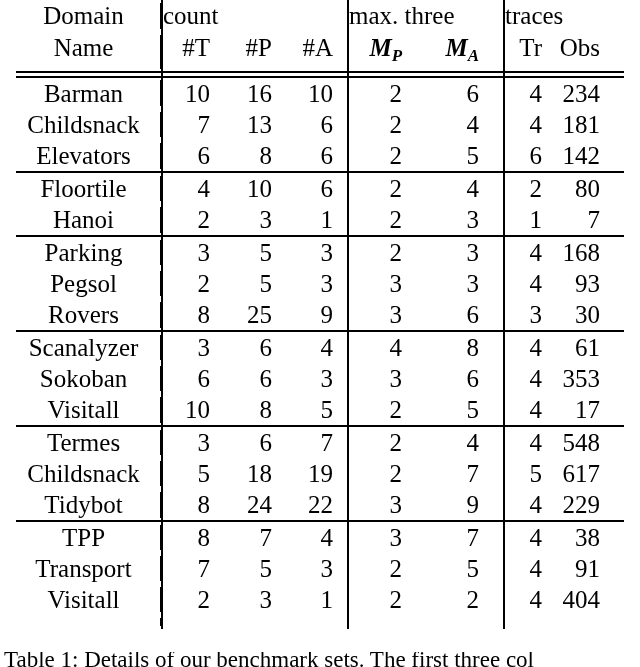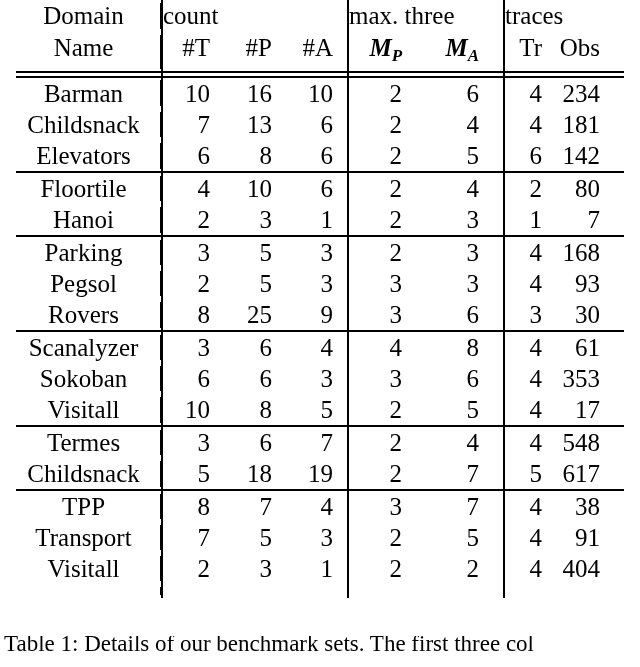--- a/index.html
+++ b/index.html
@@ -102,21 +102,21 @@
     font-size: 0.68em;
     vertical-align: -0.28em;
   }
 
   .spacer-row td { height: 14px; padding: 0; line-height: 0; font-size: 0; }
 
   
   .caption-wrap {
     position: absolute;
     left: 0;
-    top: 636px;
+    top: 652px;
     width: 640px;
     height: 15px;
     overflow: hidden;
   }
   .caption {
     position: absolute;
     left: 4px;
     top: -6px;
     width: 640px;
     font-size: 23px;
@@ -347,20 +347,30 @@
       <tr class="drow">
         <td class="name-cell">Childsnack</td>
         <td class="num vrule-dbl">5</td>
         <td class="num">18</td>
         <td class="num">19</td>
         <td class="num-wide vrule">2</td>
         <td class="num-wide">7</td>
         <td class="num vrule">5</td>
         <td class="num-wide">617</td>
       </tr>
+      <tr class="drow">
+        <td class="name-cell">Tidybot</td>
+        <td class="num vrule-dbl">8</td>
+        <td class="num">24</td>
+        <td class="num">22</td>
+        <td class="num-wide vrule">3</td>
+        <td class="num-wide">9</td>
+        <td class="num vrule">4</td>
+        <td class="num-wide">229</td>
+      </tr>
 
       <tr class="rule-thin">
         <td></td>
           <td class="vrule-dbl"></td>
           <td></td>
           <td></td>
         <td class="vrule"></td>
           <td></td>
           <td class="vrule"></td>
           <td></td>

